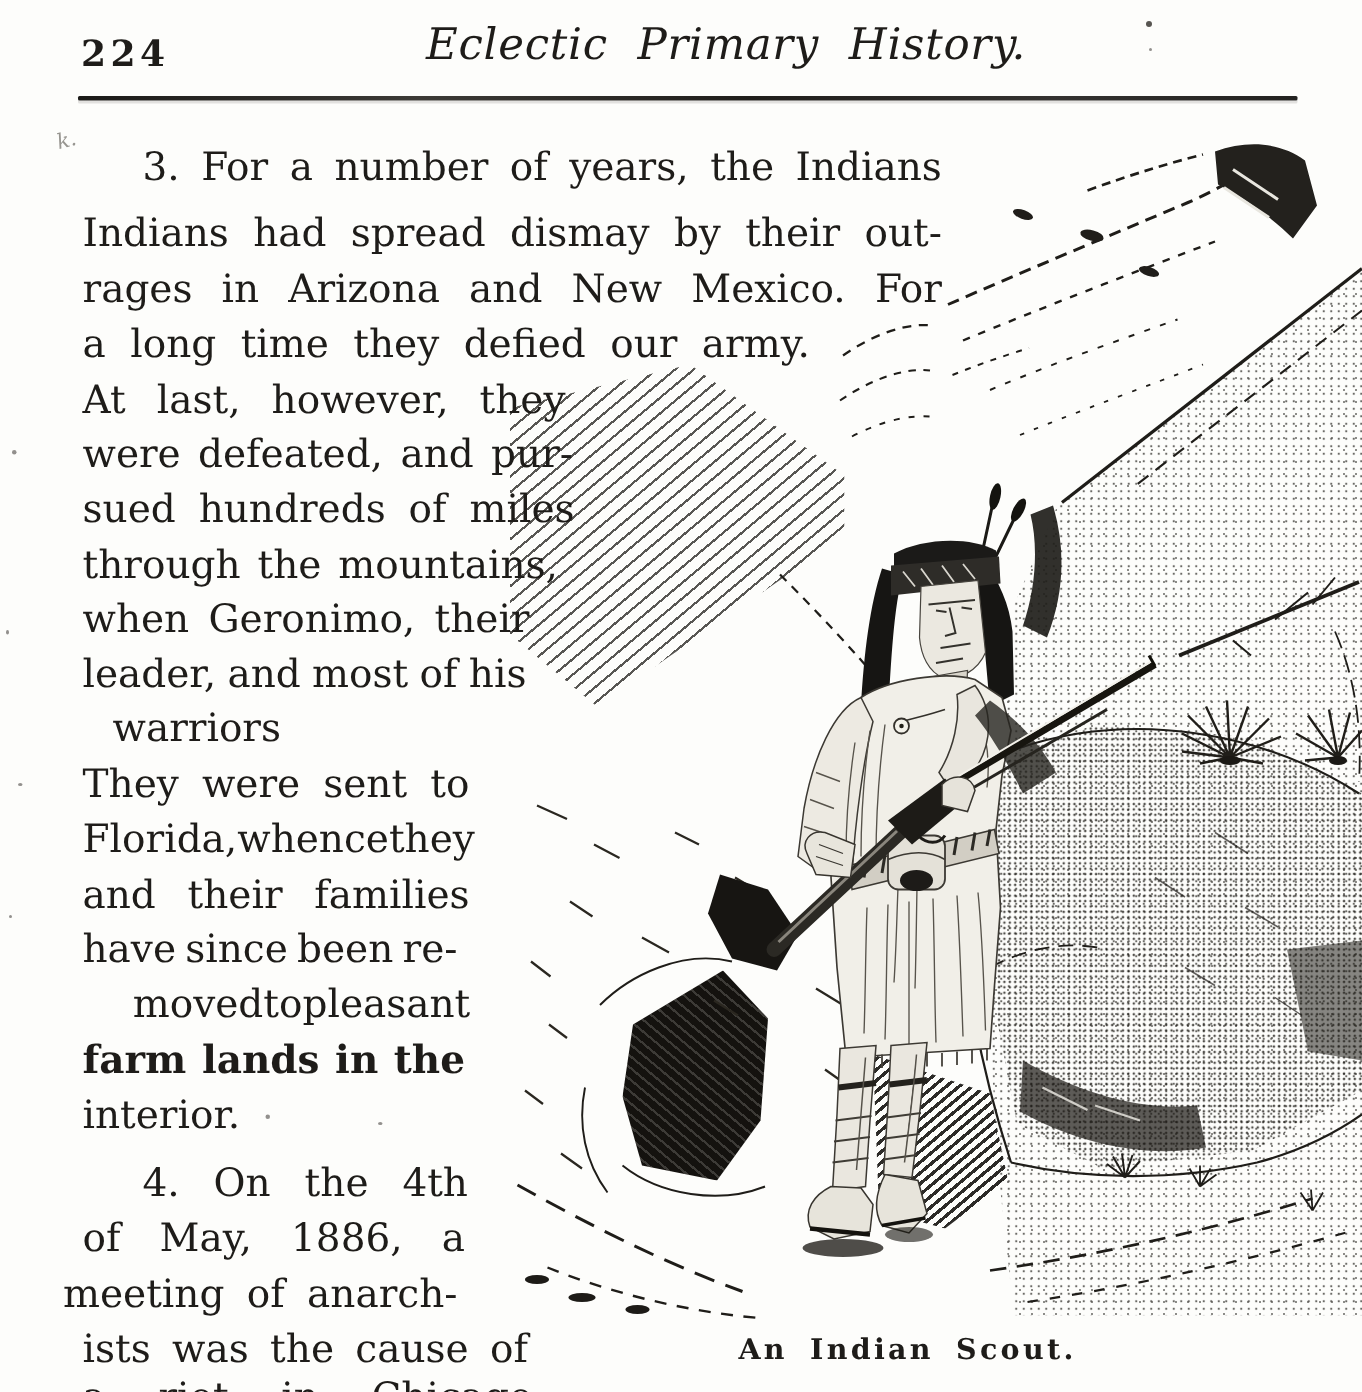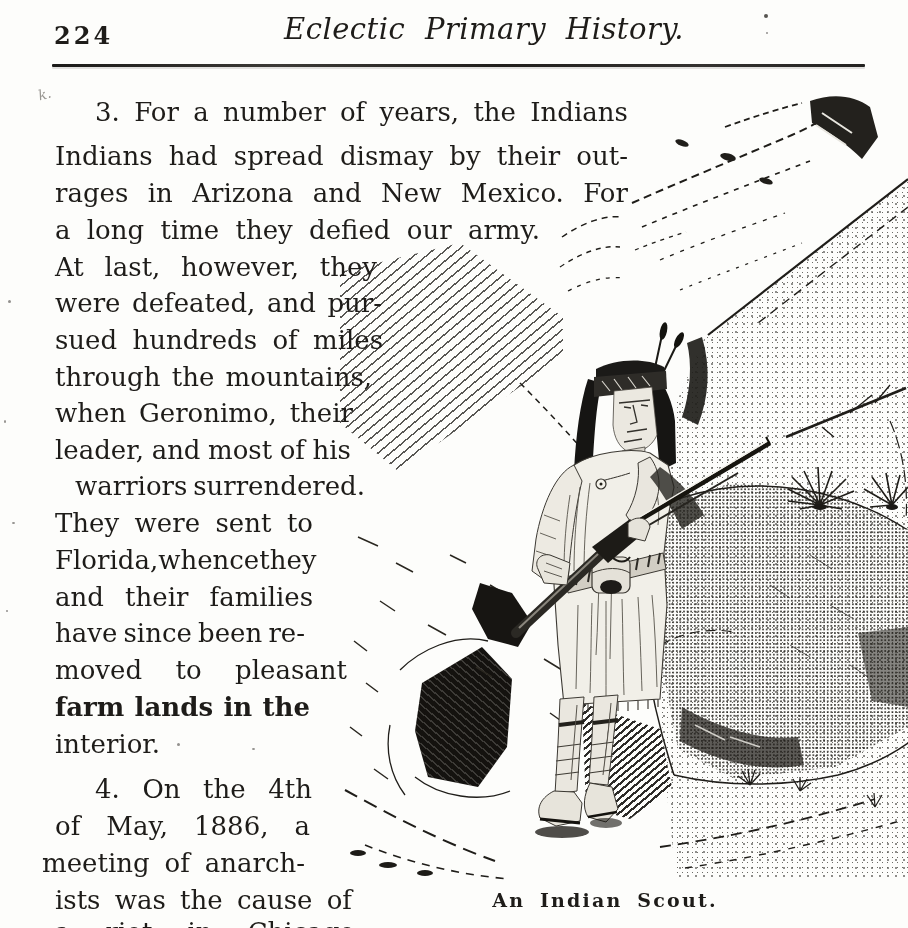--- a/index.html
+++ b/index.html
@@ -131,21 +131,20 @@
   </div>
 <div class="line" style="left:55px;top:434px;width:296px;">
     <span>leader,</span>
     <span>and</span>
     <span>most</span>
     <span>of</span>
     <span>his</span>
   </div>
 <div class="line" style="left:55px;top:470px;width:290px;margin-left:20px;">
     <span>warriors</span>
-    <span>surrendered.</span>
   </div>
 <div class="line" style="left:55px;top:507px;width:258px;">
     <span>They</span>
     <span>were</span>
     <span>sent</span>
     <span>to</span>
   </div>
 <div class="line" style="left:55px;top:544px;width:260px;">
     <span>Florida,</span>
     <span>whence</span>
@@ -155,21 +154,21 @@
     <span>and</span>
     <span>their</span>
     <span>families</span>
   </div>
 <div class="line" style="left:55px;top:617px;width:250px;">
     <span>have</span>
     <span>since</span>
     <span>been</span>
     <span>re-</span>
   </div>
-<div class="line" style="left:55px;top:654px;width:292px;">
+<div class="line" style="left:55px;top:654px;width:292px;justify-content:center;">
     <span>moved</span>
     <span>to</span>
     <span>pleasant</span>
   </div>
 <div class="line" style="left:55px;top:691px;width:255px;font-weight:bold;">
     <span>farm</span>
     <span>lands</span>
     <span>in</span>
     <span>the</span>
   </div>

